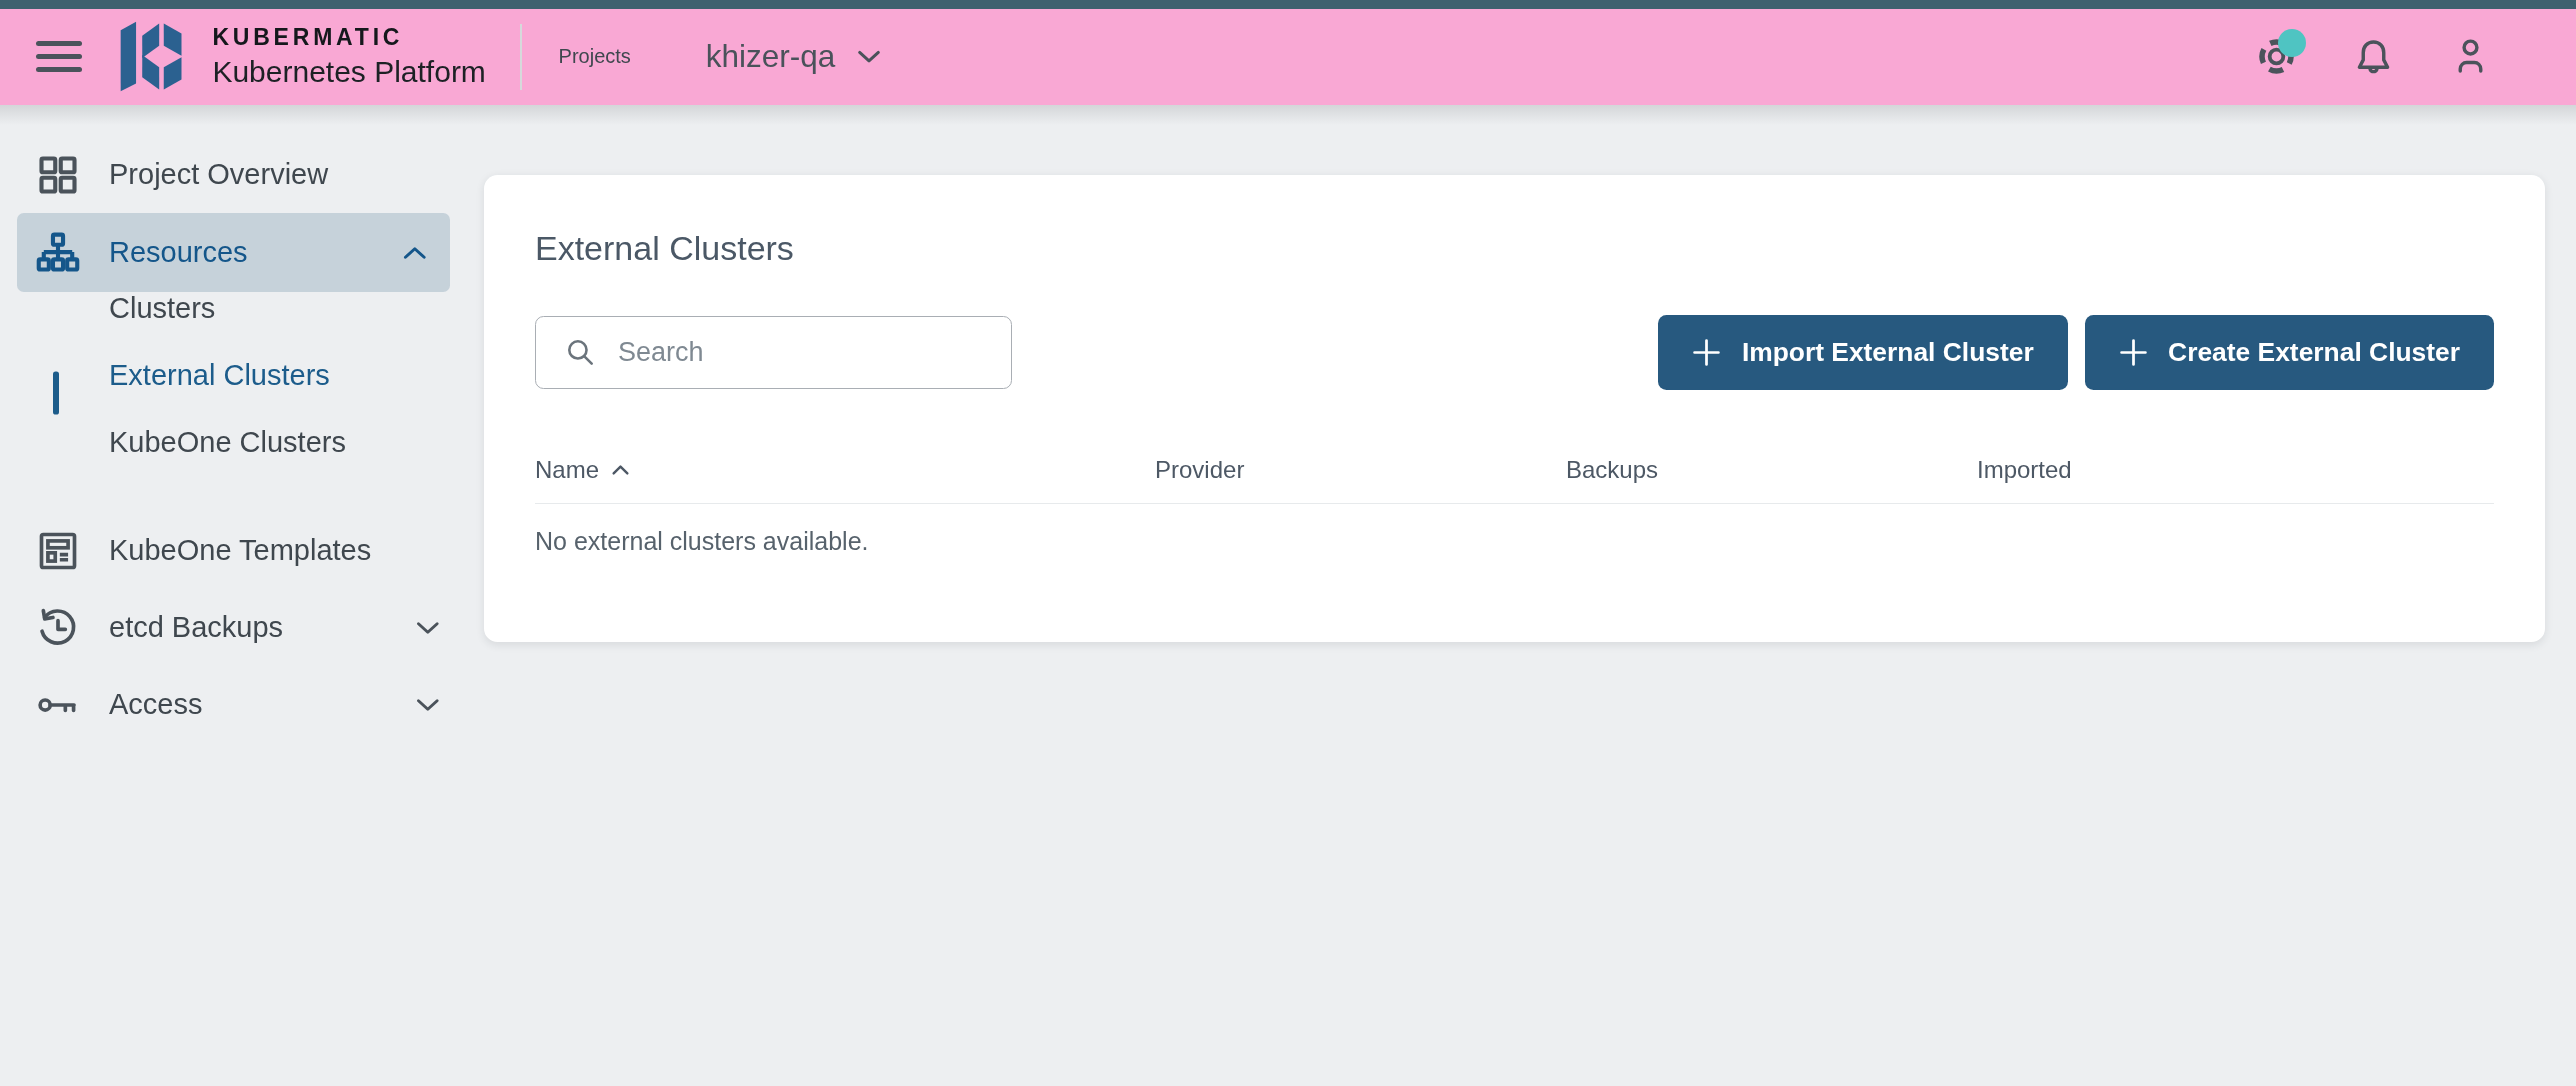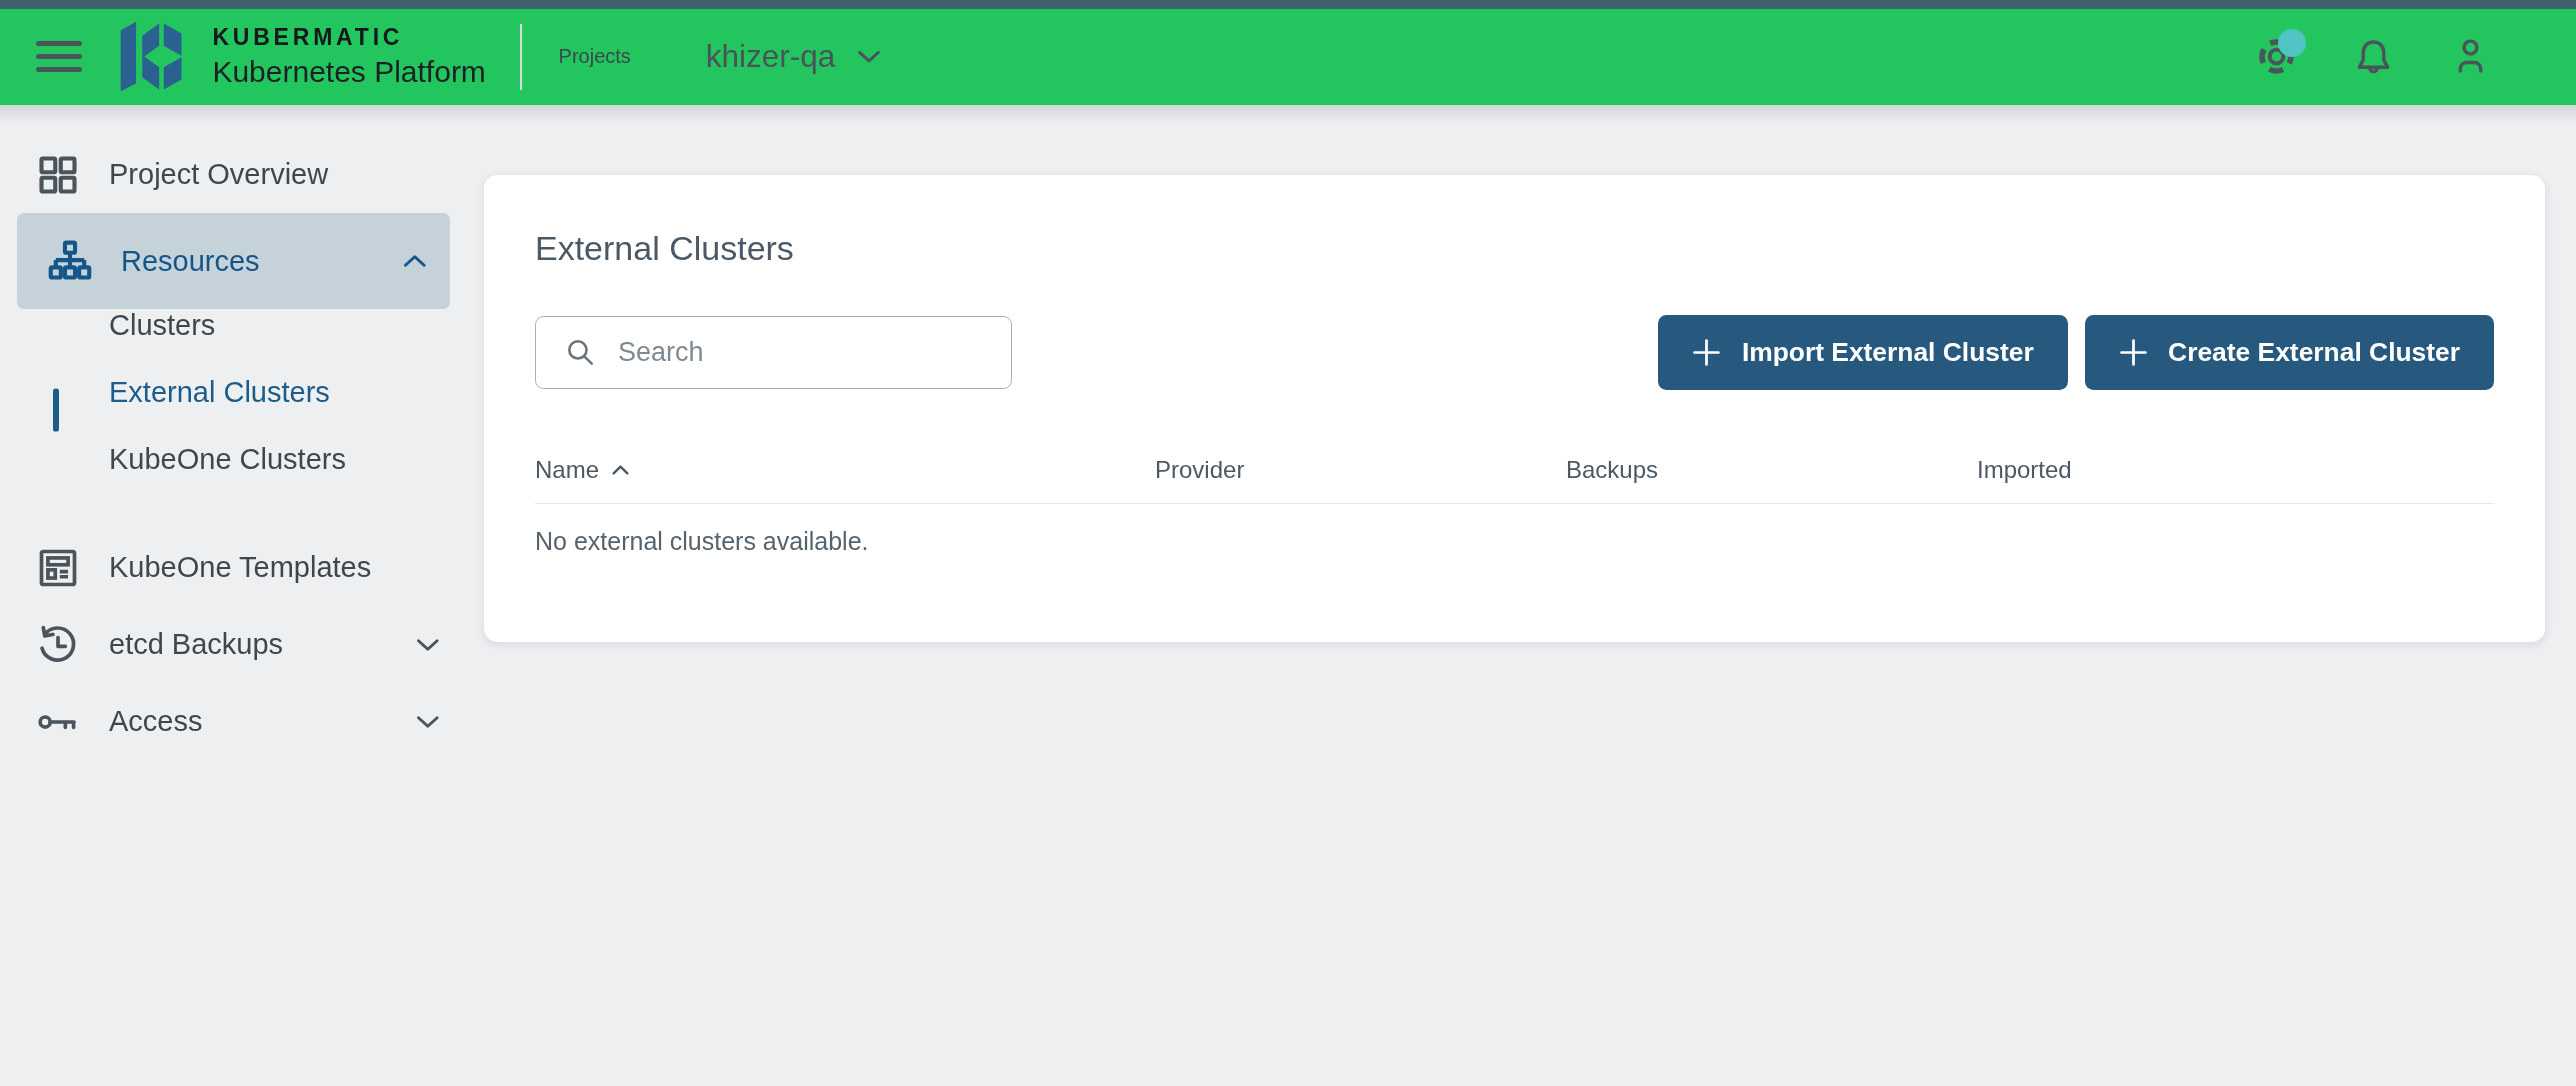--- a/index.html
+++ b/index.html
@@ -8,21 +8,21 @@
     font-family:"Liberation Sans","DejaVu Sans",sans-serif;
     background:#edeff1; color:#40484f;
     -webkit-font-smoothing:antialiased;
   }
 
   
   .top-strip { height:8.5px; background:#3e616f; }
 
   
   .header {
-    height:96px; background:#22c55e;
+    height:96px; background:#f9a8d4;
     display:flex; align-items:center;
     padding:0 85px 0 36px;
     position:relative; z-index:5;
   }
   .hamburger { width:46px; cursor:pointer; display:flex; flex-direction:column; gap:7.7px; }
   .hamburger span { display:block; height:5.1px; border-radius:2.6px; background:#4b535b; }
 
   .logo { display:flex; align-items:center; margin-left:32px; cursor:pointer; }
   .logo-mark { width:78px; height:77px; }
   .brand-text { margin-left:20.4px; display:flex; flex-direction:column; }
@@ -53,21 +53,21 @@
   .nav-item {
     position:relative; height:77px; display:flex; align-items:center;
     padding-left:34px; cursor:pointer; font-size:29px; color:#3f474e;
   }
   .nav-icon { width:48px; height:48px; flex:none; display:flex; align-items:center; justify-content:center; }
   .nav-icon svg { width:44px; height:44px; }
   .nav-label { margin-left:27px; white-space:nowrap; }
   .nav-item .chev { position:absolute; right:36px; top:50%; transform:translateY(-50%); }
 
   .nav-item.active-parent {
-    margin:0 27px 0 17px; padding-left:29px; height:96px;
+    margin:0 27px 0 17px; padding-left:17px; height:79px;
     background:#c6d2da; border-radius:6.8px; color:#14568a;
   }
   .nav-item.active-parent .chev { right:22px; }
 
   .nav-child { height:67px; display:flex; align-items:flex-start; padding-left:109px;
     position:relative; cursor:pointer; font-size:29px; color:#3f474e; }
   .nav-child.selected { color:#1c5c8b; }
   .nav-child.selected::before {
     content:""; position:absolute; left:53px; top:50%; transform:translateY(-50%);
     width:6px; height:43px; border-radius:2.6px; background:#1c5c8b;

